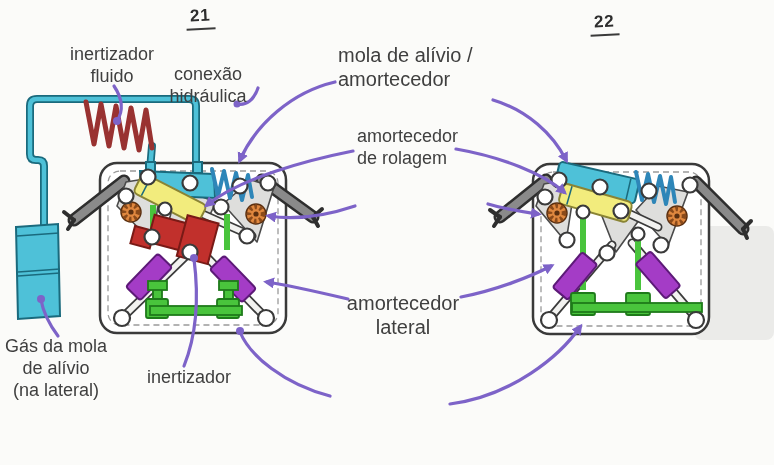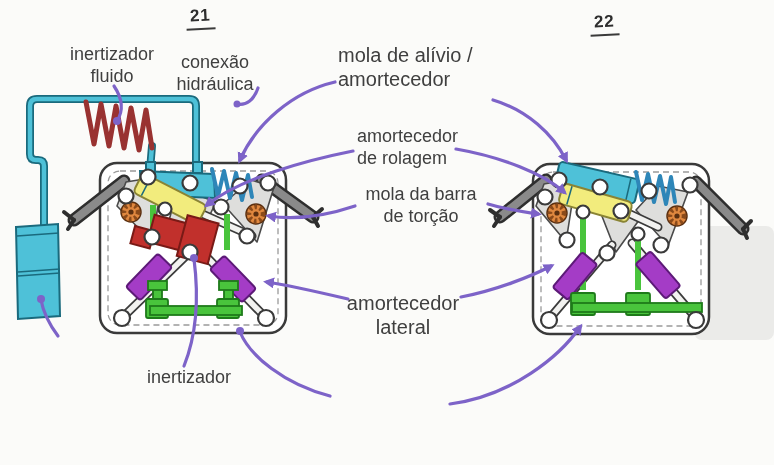--- a/index.html
+++ b/index.html
@@ -308,32 +308,33 @@
     <circle class="arrow-dot" cx="194" cy="258" r="4"></circle>
   </g>
 </svg>
 
   <div class="fig-number" style="left:186px;top:6px;">21</div>
   <div class="fig-number" style="left:590px;top:12px;">22</div>
 
   <div class="label small centered" style="left:112px;top:44px;">inertizador
 fluido</div>
 
-  <div class="label small centered" style="left:208px;top:52px;margin-left:7px;">conexão
+  <div class="label small centered" style="left:208px;top:64px;">conexão
 hidráulica</div>
 
   <div class="label big" style="left:338px;top:43px;">mola de alívio /
 amortecedor</div>
 
   <div class="label small" style="left:357px;top:126px;">amortecedor
 de rolagem</div>
 
-  <div class="label small centered" style="left:421px;top:184px;">mola da barra
-de torção</div>
 
   <div class="label big centered" style="left:403px;top:291px;">amortecedor
 lateral</div>
 
 
+  <div class="label small centered" style="left:56px;top:336px;">Gás da mola
+de alívio
+(na lateral)</div>
 
   <div class="label small centered" style="left:189px;top:367px;">inertizador</div>
 
 </div>
 
 </body></html>

